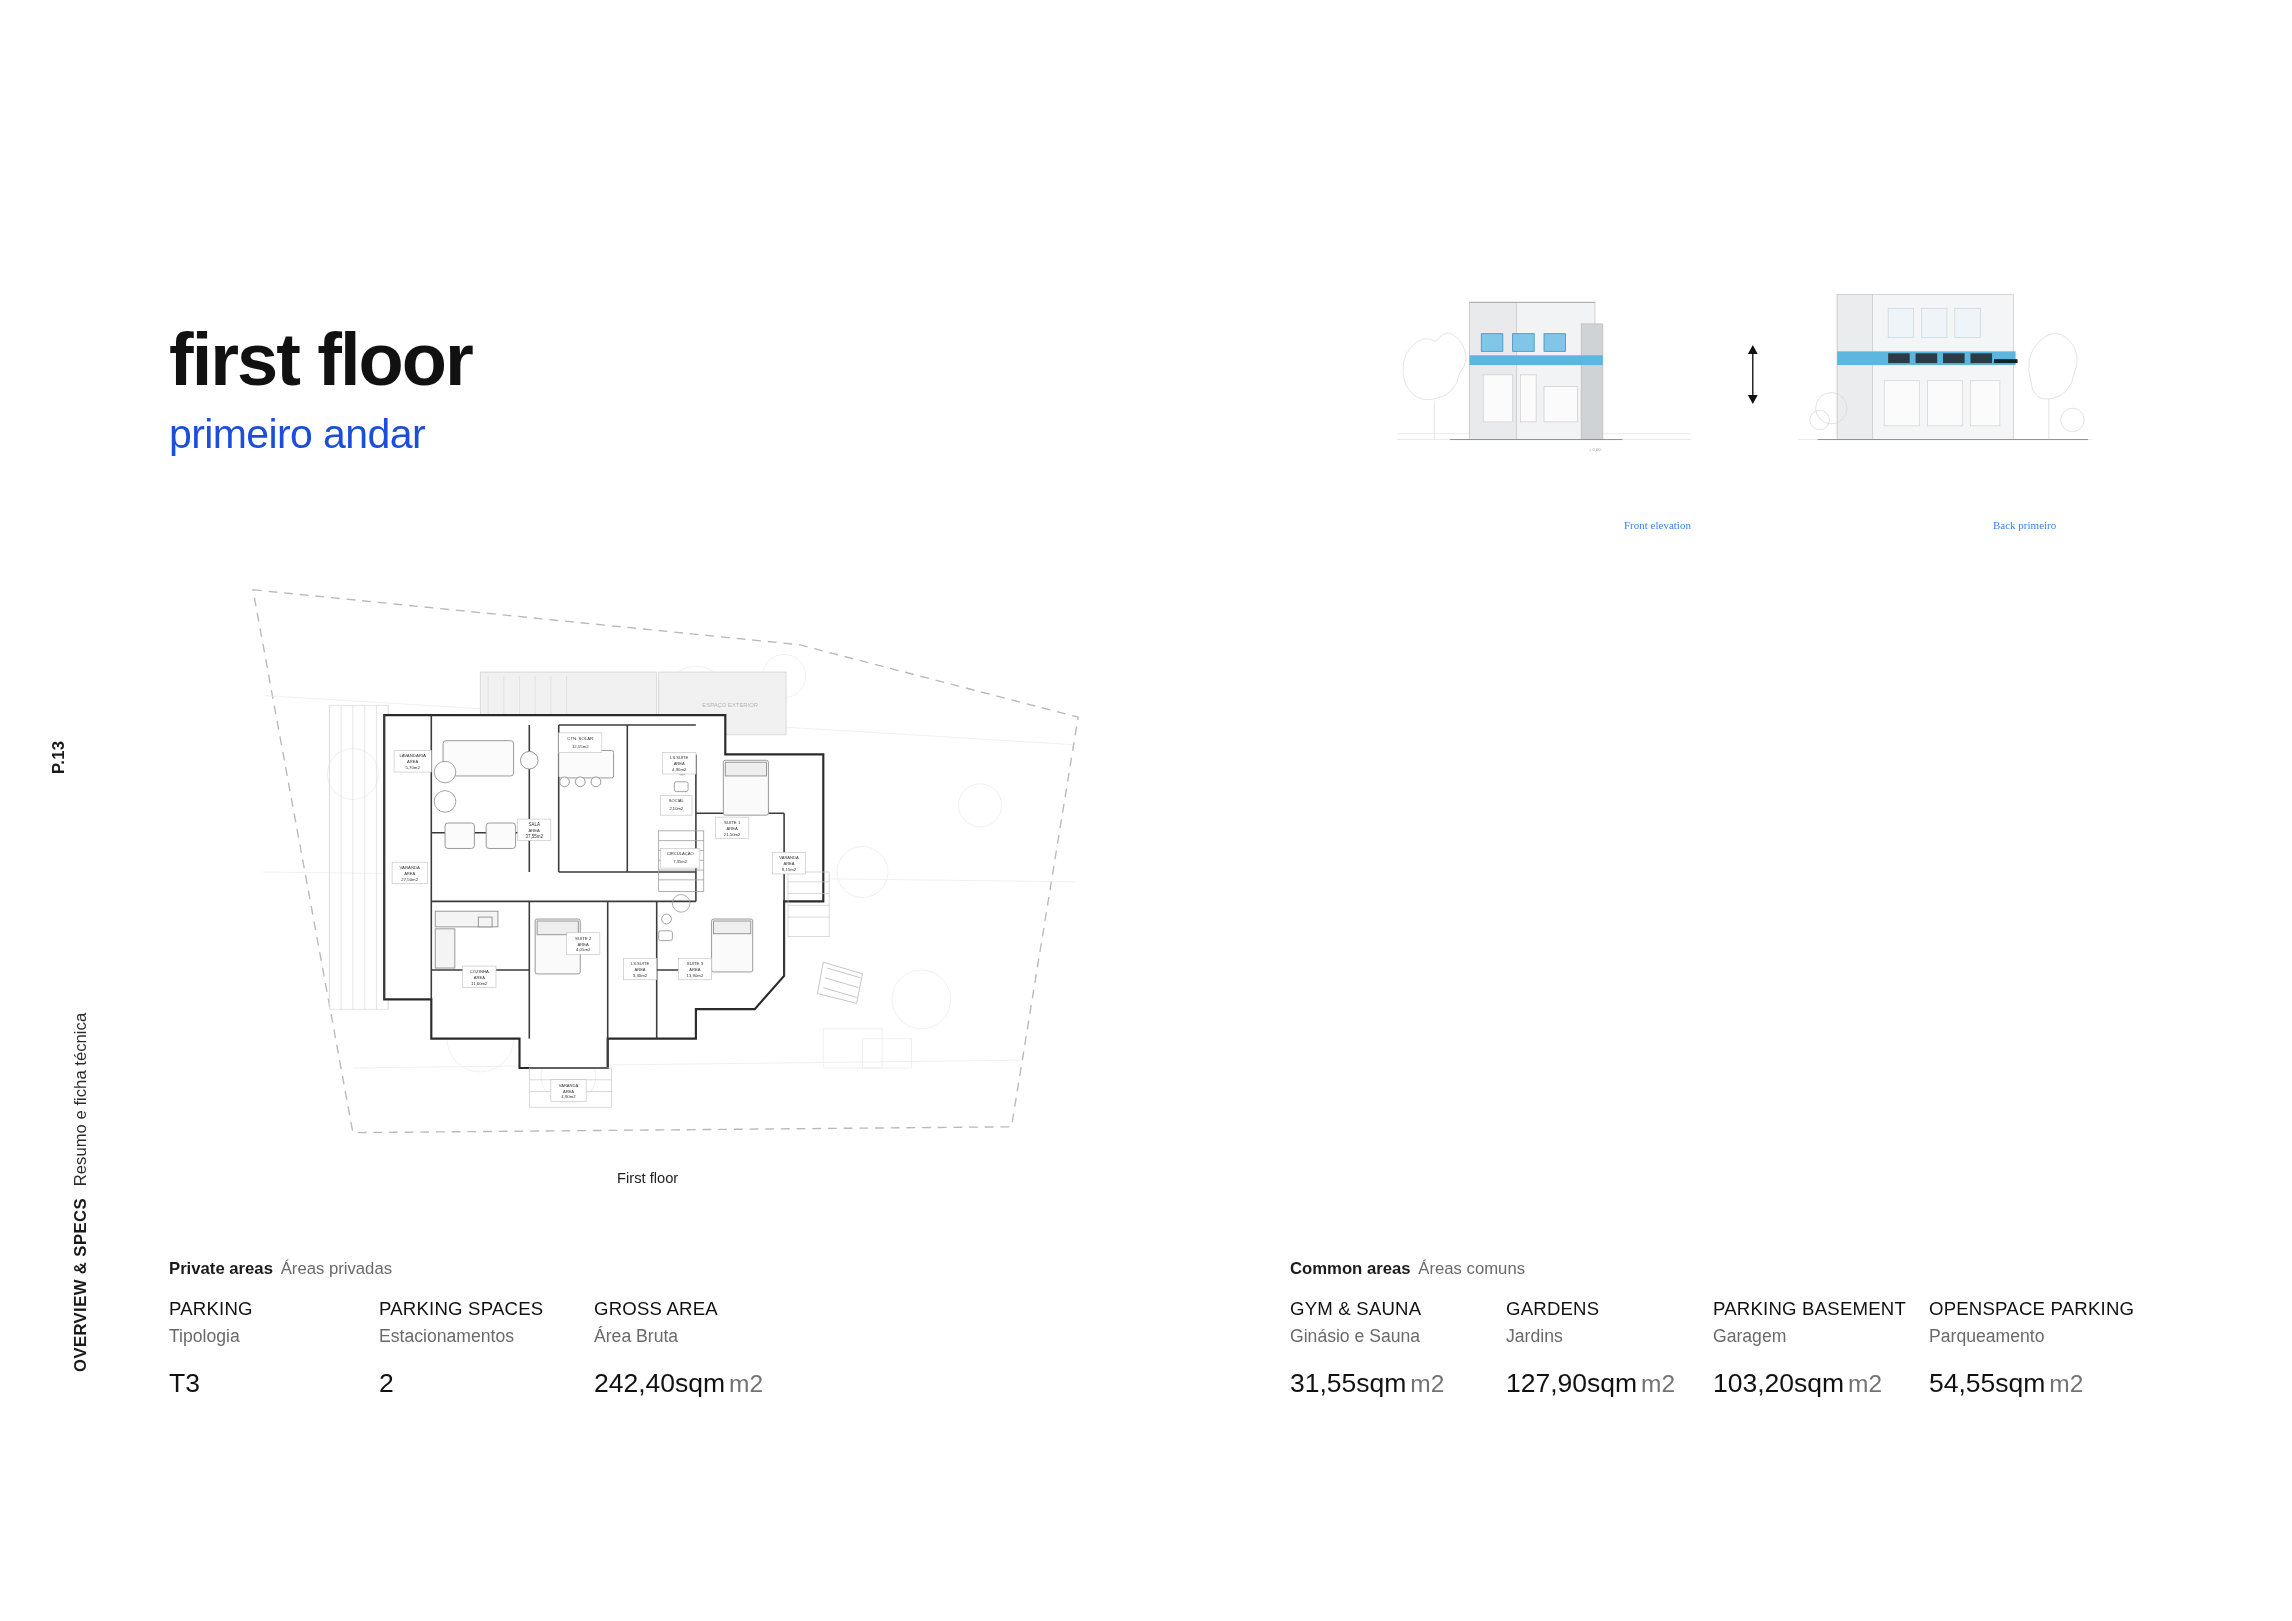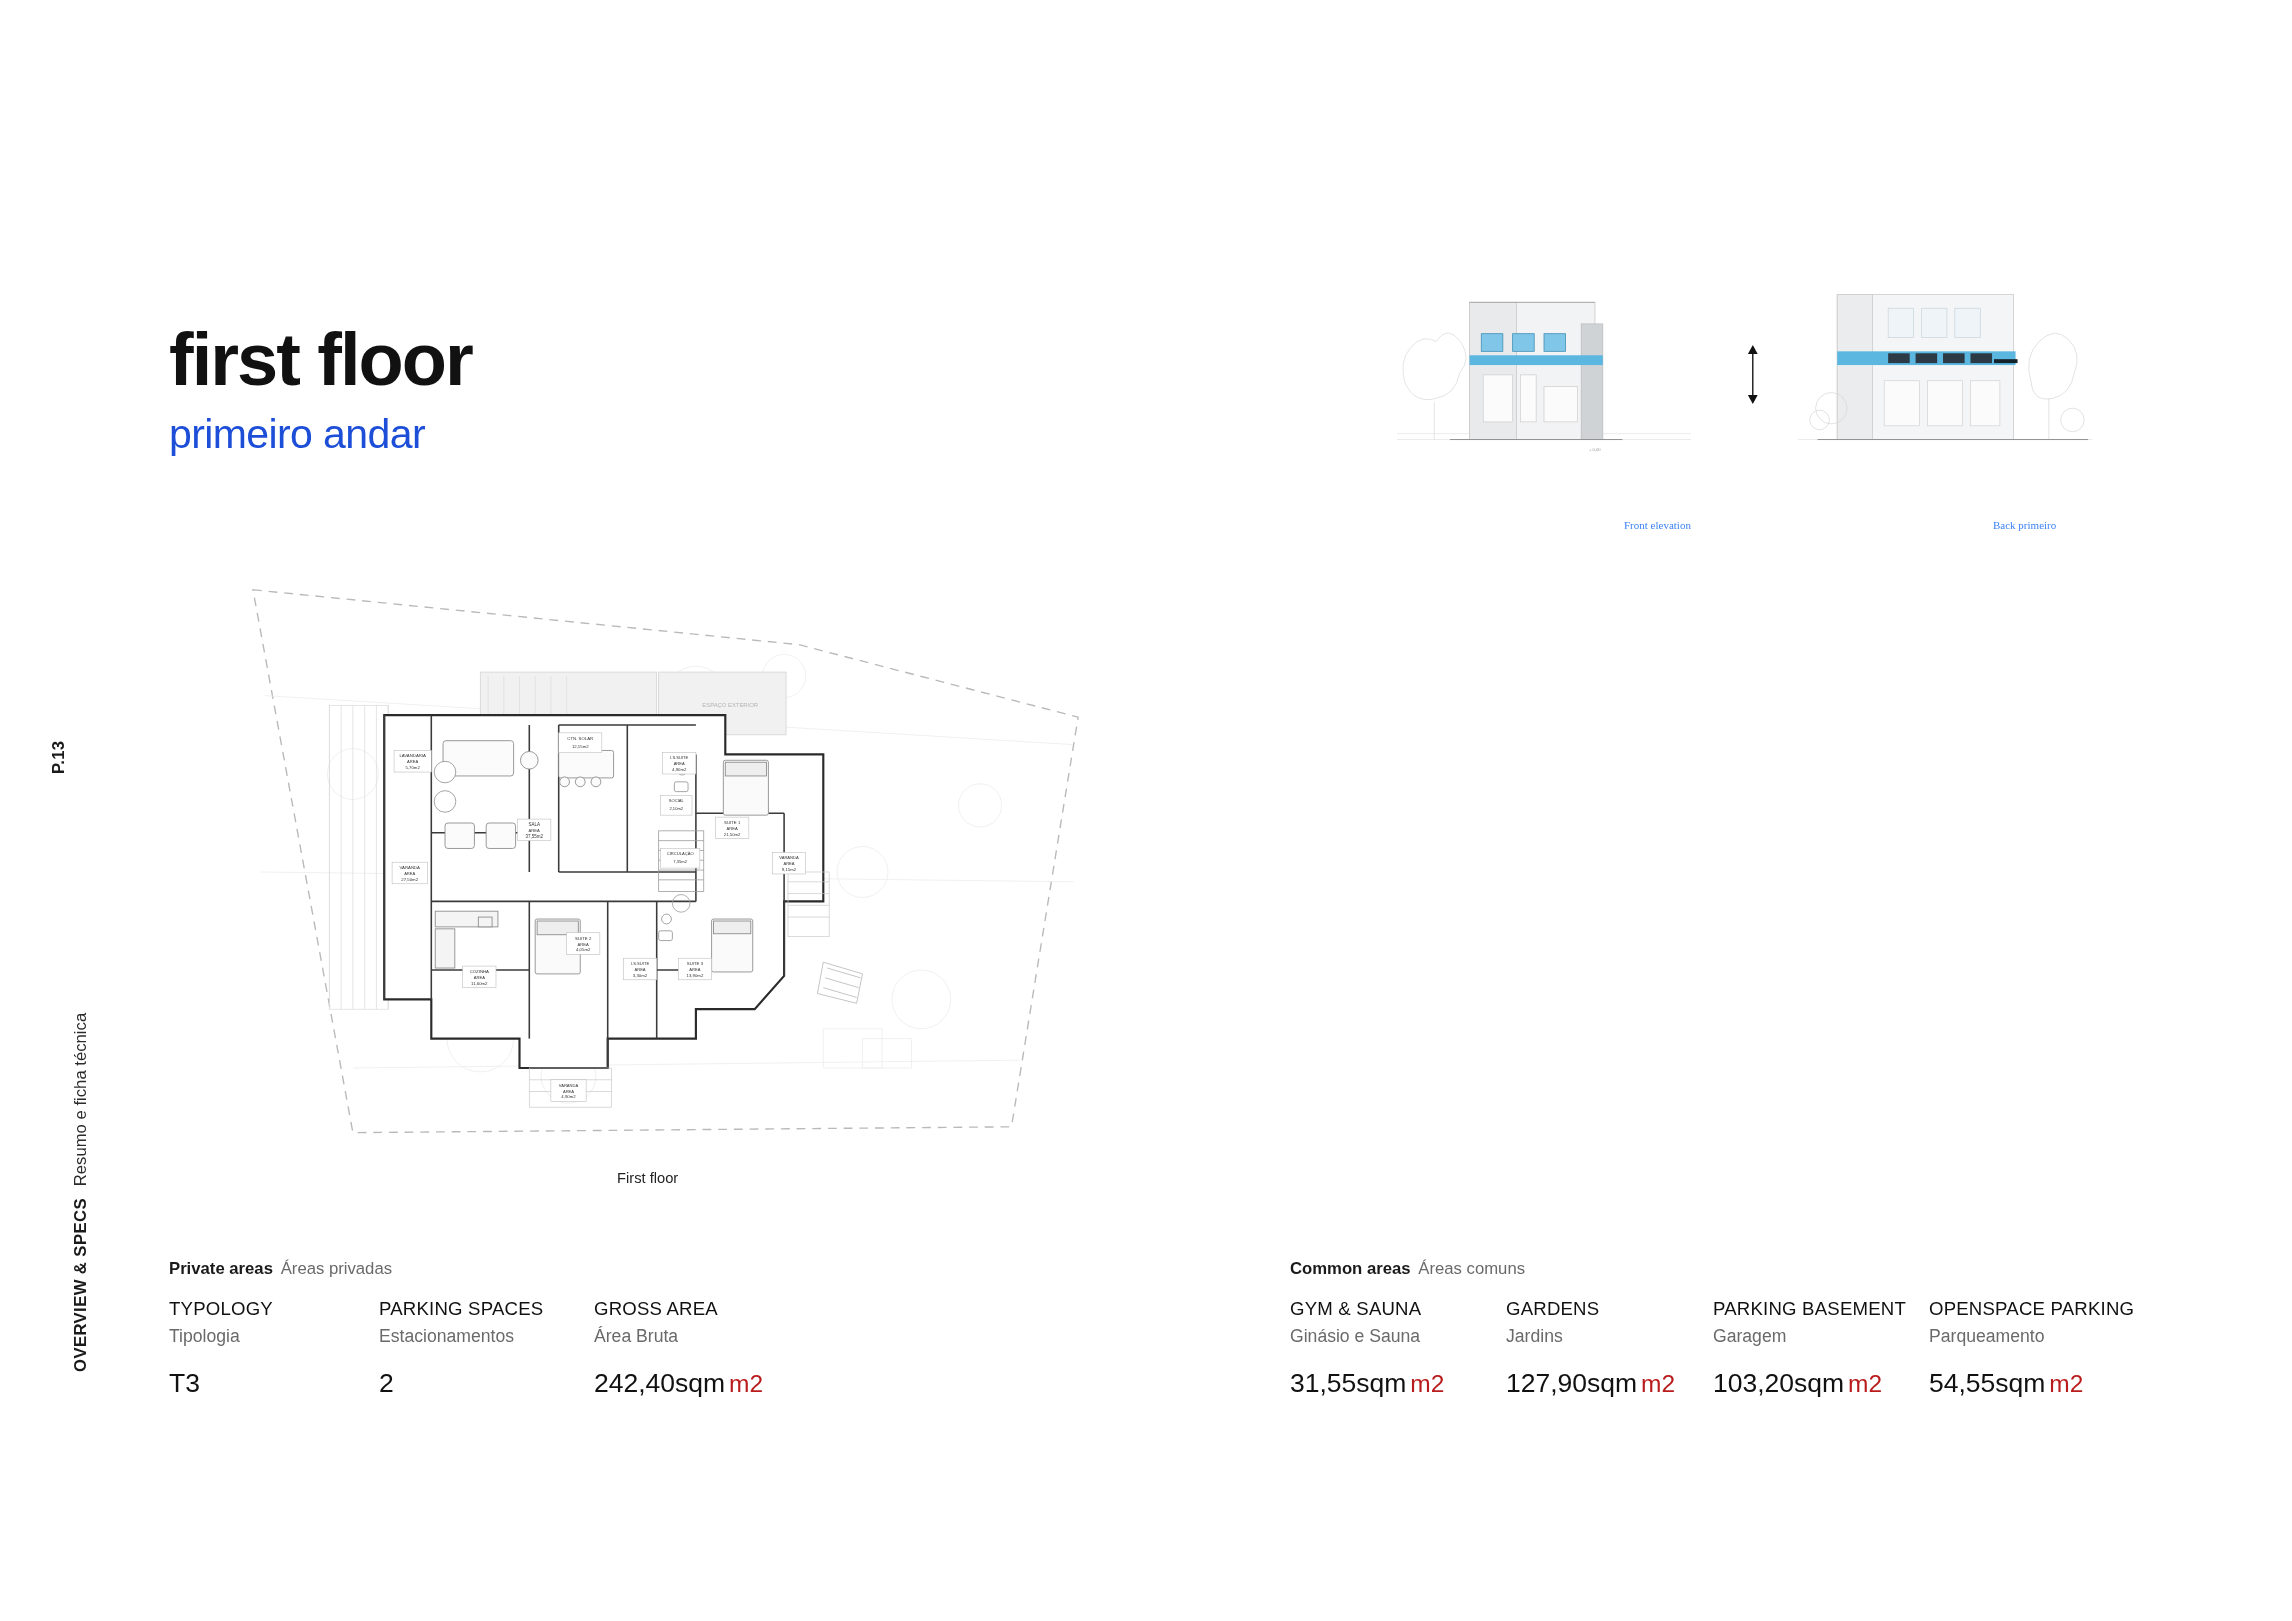--- a/index.html
+++ b/index.html
@@ -166,21 +166,21 @@
     white-space: nowrap;
   }
   .spec-value {
     margin-top: 21.6px;
     font-size: 26.5px;
     font-weight: 300;
     color: #111;
     white-space: nowrap;
   }
   .spec-value .unit {
-    color: #b91c1c;
+    color: #737373;
     font-size: 24.5px;
     margin-left: 3.9px;
   }
 
   .private-head { left: 169px; top: 0; }
   .common-head  { left: 1290px; top: 0; }
 
   .c-typology { left: 169px; }
   .c-parking  { left: 379px; }
   .c-gross    { left: 594px; }
@@ -513,21 +513,21 @@
   </div>
   <div class="plan-caption">First floor</div>
 
   <div class="specs">
 
     <div class="spec-group-head private-head">
       <span class="bold">Private areas</span><span class="muted">Áreas privadas</span>
     </div>
 
     <div class="spec-col c-typology">
-      <div class="spec-title">TYPOLOGY</div>
+      <div class="spec-title">PARKING</div>
       <div class="spec-subtitle">Tipologia</div>
       <div class="spec-value"><span>T3</span><span class="unit"></span></div>
     </div>
 
     <div class="spec-col c-parking">
       <div class="spec-title">PARKING SPACES</div>
       <div class="spec-subtitle">Estacionamentos</div>
       <div class="spec-value"><span>2</span><span class="unit"></span></div>
     </div>
 

